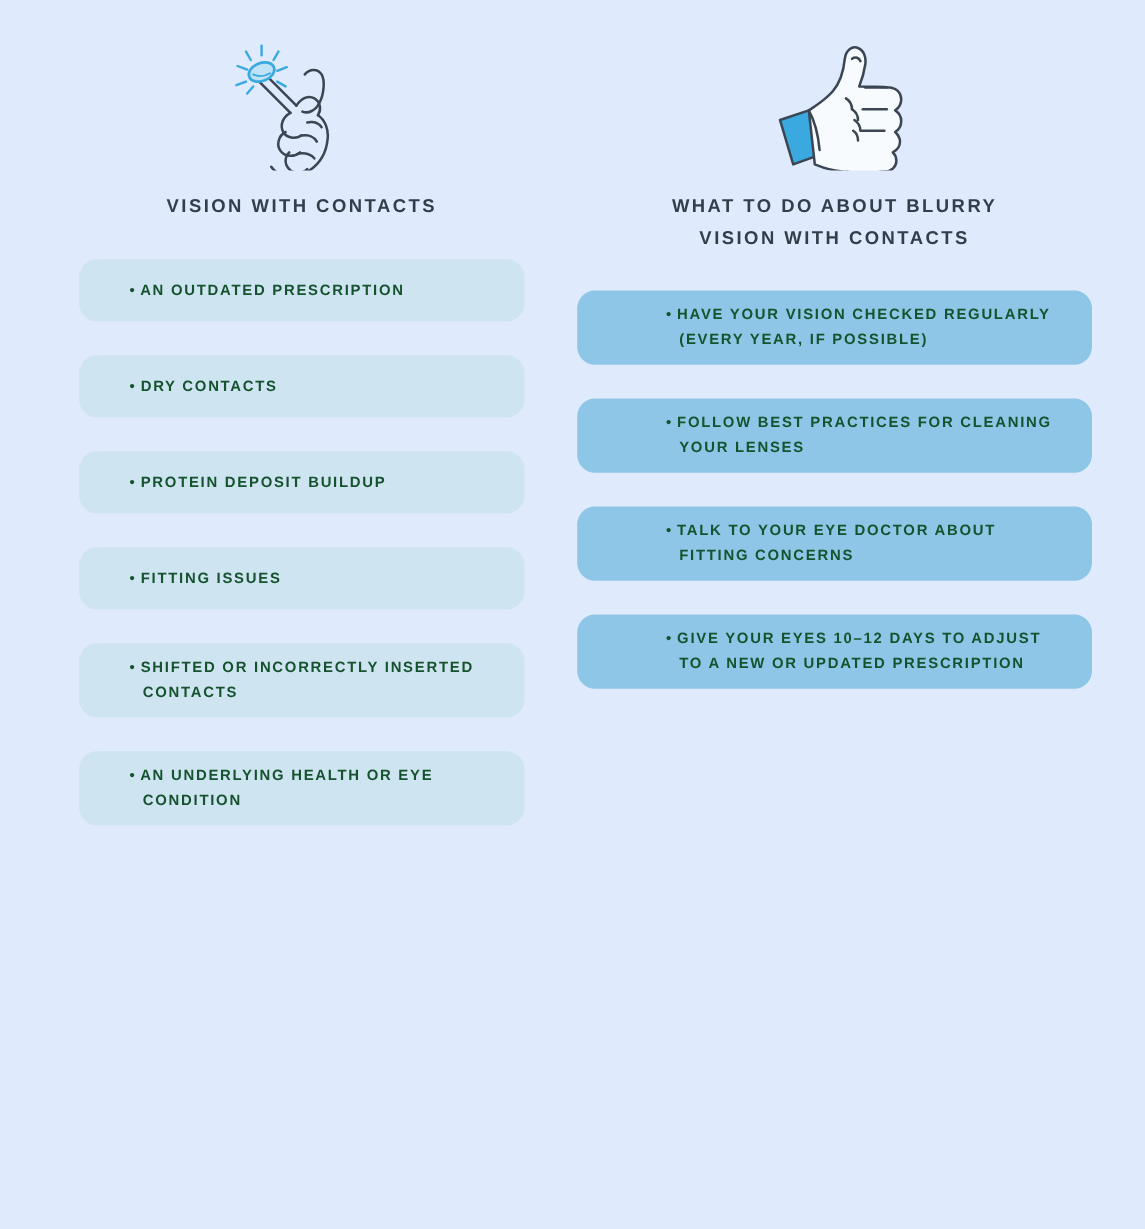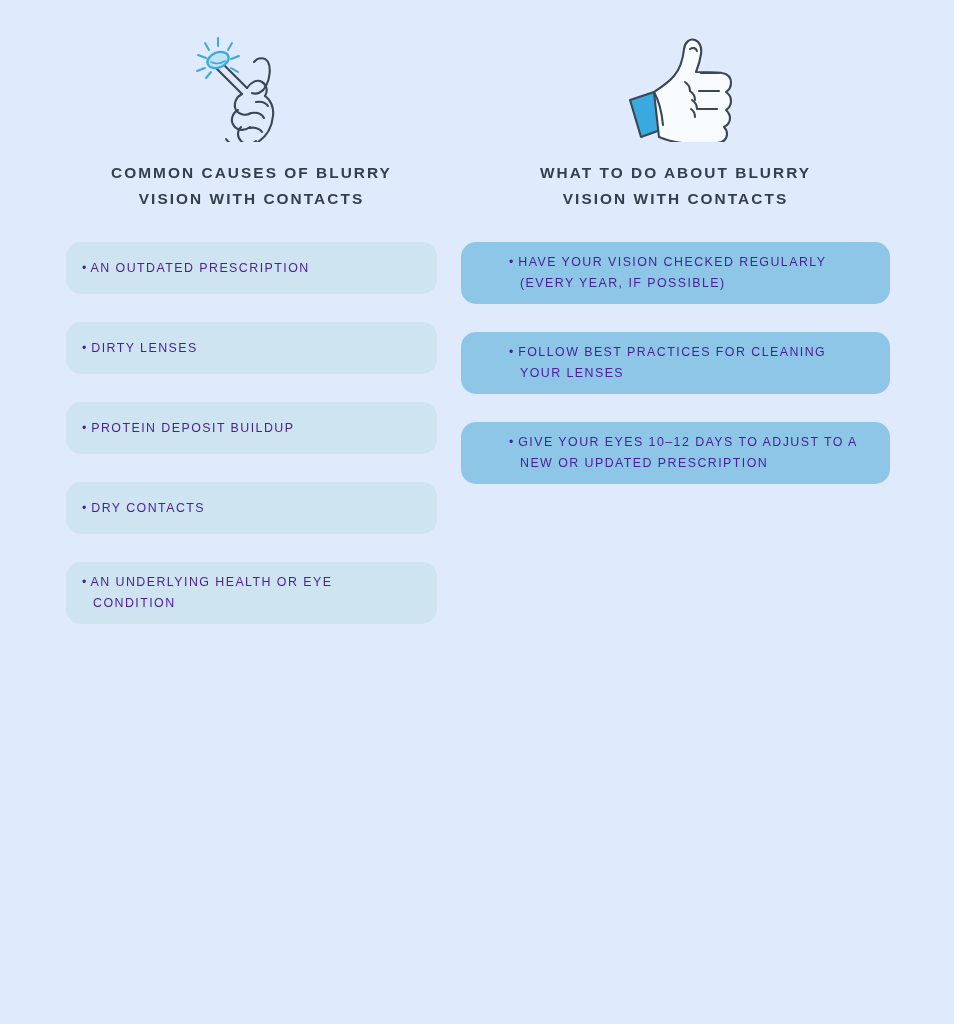--- a/index.html
+++ b/index.html
@@ -26,21 +26,21 @@
     position: absolute;
     top: 0;
   }
 
   .column--causes {
     left: 66px;
     width: 371px;
   }
 
   .column--solutions {
-    left: 461px;
+    left: 481px;
     width: 429px;
   }
 
   
   .icon-wrap {
     height: 160px;
     display: flex;
     align-items: center;
     justify-content: center;
     padding-top: 14px;
@@ -82,27 +82,28 @@
   }
 
   .column--solutions .pill {
     background: #8dc6e7;
     min-height: 52px;
     padding-left: 48px;
   }
 
   .pill-text {
     font-size: 12.4px;
-    font-weight: normal;
+    font-weight: bold;
     letter-spacing: 1.45px;
     line-height: 21px;
-    color: #4c1d95;
+    color: #14532d;
     text-transform: uppercase;
     text-indent: -11px;
     padding-left: 11px;
+    margin-left: 26px;
   }
 
   .bullet-dot { letter-spacing: 0; }
 </style>
 </head>
 <body>
 
 <div class="infographic">
 
   <div class="column column--causes">
@@ -140,36 +141,38 @@
           <path d="M46 40 L39 36"></path>
           <path d="M14 46 L19 40"></path>
         </g>
 
         <ellipse cx="26" cy="28" rx="11" ry="7.5" transform="rotate(-22 26 28)" fill="#bfe2f5" stroke="#3aa9e0" stroke-width="2.3"></ellipse>
         <path d="M19 30 c4 2 9 2 14 -1" stroke="#3aa9e0" stroke-width="1.6" fill="none" stroke-linecap="round"></path>
       </svg>
     </div>
 
     <div class="col-title">
-      <span class="title-line">COMMON CAUSES OF BLURRY</span>
       <span class="title-line">VISION WITH CONTACTS</span>
     </div>
 
     <ul class="pill-list">
       <li class="pill">
         <span class="pill-text"><span class="bullet-dot">•</span> <span>AN OUTDATED PRESCRIPTION</span></span>
       </li>
       <li class="pill">
-        <span class="pill-text"><span class="bullet-dot">•</span> <span>DIRTY LENSES</span></span>
+        <span class="pill-text"><span class="bullet-dot">•</span> <span>DRY CONTACTS</span></span>
       </li>
       <li class="pill">
         <span class="pill-text"><span class="bullet-dot">•</span> <span>PROTEIN DEPOSIT BUILDUP</span></span>
       </li>
       <li class="pill">
-        <span class="pill-text"><span class="bullet-dot">•</span> <span>DRY CONTACTS</span></span>
+        <span class="pill-text"><span class="bullet-dot">•</span> <span>FITTING ISSUES</span></span>
+      </li>
+      <li class="pill">
+        <span class="pill-text"><span class="bullet-dot">•</span> <span>SHIFTED OR INCORRECTLY INSERTED</span> <span>CONTACTS</span></span>
       </li>
       <li class="pill">
         <span class="pill-text"><span class="bullet-dot">•</span> <span>AN UNDERLYING HEALTH OR EYE</span> <span>CONDITION</span></span>
       </li>
     </ul>
   </div>
 
   <div class="column column--solutions">
 
     <div class="icon-wrap">
@@ -203,18 +206,21 @@
     </div>
 
     <ul class="pill-list">
       <li class="pill">
         <span class="pill-text"><span class="bullet-dot">•</span> <span>HAVE YOUR VISION CHECKED REGULARLY</span> <span>(EVERY YEAR, IF POSSIBLE)</span></span>
       </li>
       <li class="pill">
         <span class="pill-text"><span class="bullet-dot">•</span> <span>FOLLOW BEST PRACTICES FOR CLEANING</span> <span>YOUR LENSES</span></span>
       </li>
       <li class="pill">
+        <span class="pill-text"><span class="bullet-dot">•</span> <span>TALK TO YOUR EYE DOCTOR ABOUT FITTING</span> <span>CONCERNS</span></span>
+      </li>
+      <li class="pill">
         <span class="pill-text"><span class="bullet-dot">•</span> <span>GIVE YOUR EYES 10–12 DAYS TO ADJUST TO</span> <span>A NEW OR UPDATED PRESCRIPTION</span></span>
       </li>
     </ul>
   </div>
 
 </div>
 
 </body></html>

